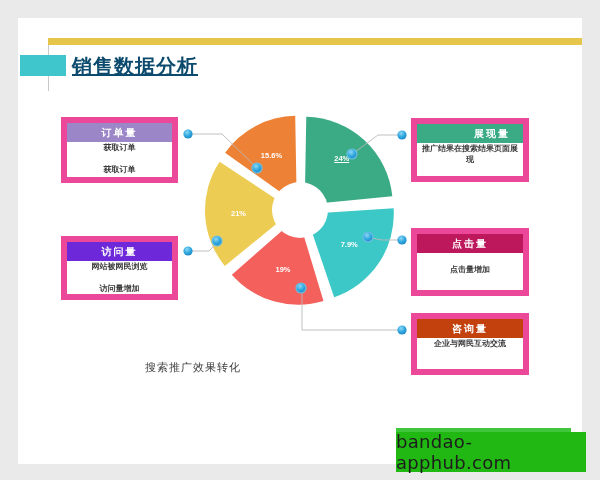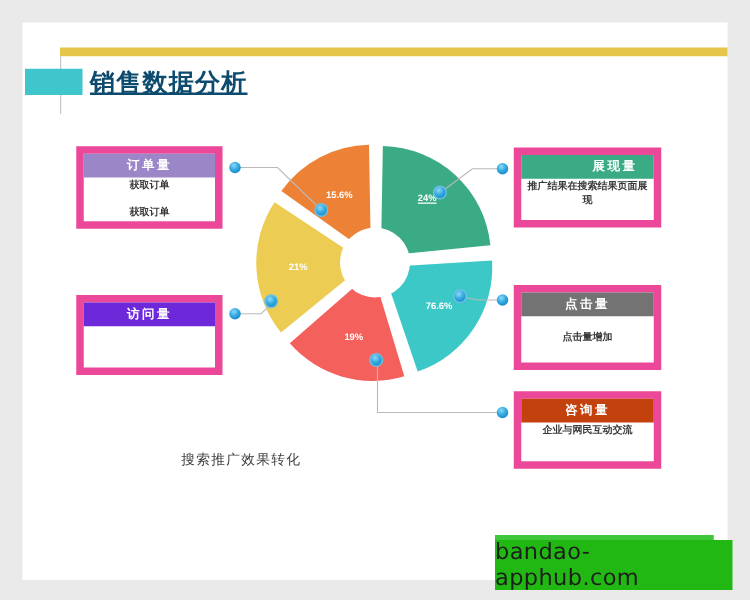--- a/index.html
+++ b/index.html
@@ -182,21 +182,21 @@
           <path d="M 109.74601742660771 104.85458275877106 L 111.28 16.87 A 88 88 0 0 1 197.32 96.23 Z" fill="#3aab84"></path>
           <path d="M 110.81726734499655 113.89350749798133 L 198.64 108.33 A 88 88 0 0 1 139.16 197.21 Z" fill="#3cc8c6"></path>
           <path d="M 103.06961014605976 116.72856559838756 L 128.48 200.98 A 88 88 0 0 1 36.85 174.69 Z" fill="#f4605c"></path>
           <path d="M 98.00863291455646 110.34754320102203 L 29.81 165.96 A 88 88 0 0 1 24.63 61.77 Z" fill="#edcc54"></path>
           <path d="M 101.74101888077267 103.80491791301198 L 30.10 52.70 A 88 88 0 0 1 100.21 15.82 Z" fill="#ed8135"></path>
         </g>
       <circle cx="105" cy="110" r="28" fill="#ffffff"></circle>
     </svg>
     <div id="pie-labels">
         <div class="pct-label" style="left: 139.238px; top: 54px; text-decoration: underline;">24%</div>
-        <div class="pct-label" style="left: 145.659px; top: 139.741px;">76.6%</div>
+        <div class="pct-label" style="left: 145.659px; top: 139.741px;">7.9%</div>
         <div class="pct-label" style="left: 80.5236px; top: 164.673px;">19%</div>
         <div class="pct-label" style="left: 36.0159px; top: 108.556px;">21%</div>
         <div class="pct-label" style="left: 65.8396px; top: 51.0187px;">15.6%</div>
       </div>
   </div>
 
   <svg id="connectors">
     <defs>
       <radialGradient id="dotGrad" cx="40%" cy="32%" r="72%">
         <stop offset="0%" stop-color="#8fd8f5"></stop>
@@ -233,31 +233,37 @@
     <div class="callout-body" style="height:46px">
       <span>
         <span>获取订单</span><br>
         <span>获取订单</span>
       </span>
     </div>
   </div>
 
   <div class="callout" id="callout-visits">
     <div class="callout-head" style="background: #6d28d9;">访问量</div>
+    <div class="callout-body" style="height:44px">
+      <span>
+        <span>网站被网民浏览</span><br>
+        <span>访问量增加</span>
+      </span>
+    </div>
   </div>
 
   <div class="callout" id="callout-impression">
     <div class="callout-head" style="background: rgb(58, 171, 132); padding-left: 44px;">展现量</div>
     <div class="callout-body" style="height:44px">
       <span>推广结果在搜索结果页面展现</span>
     </div>
   </div>
 
   <div class="callout" id="callout-clicks">
-    <div class="callout-head" style="background: #737373;">点击量</div>
+    <div class="callout-head" style="background: #be185d;">点击量</div>
     <div class="callout-body" style="height:48px">
       <span>
         <br>
         <span>点击量增加</span>
       </span>
     </div>
   </div>
 
   <div class="callout" id="callout-inquiry">
     <div class="callout-head" style="background: #c2410c;">咨询量</div>

